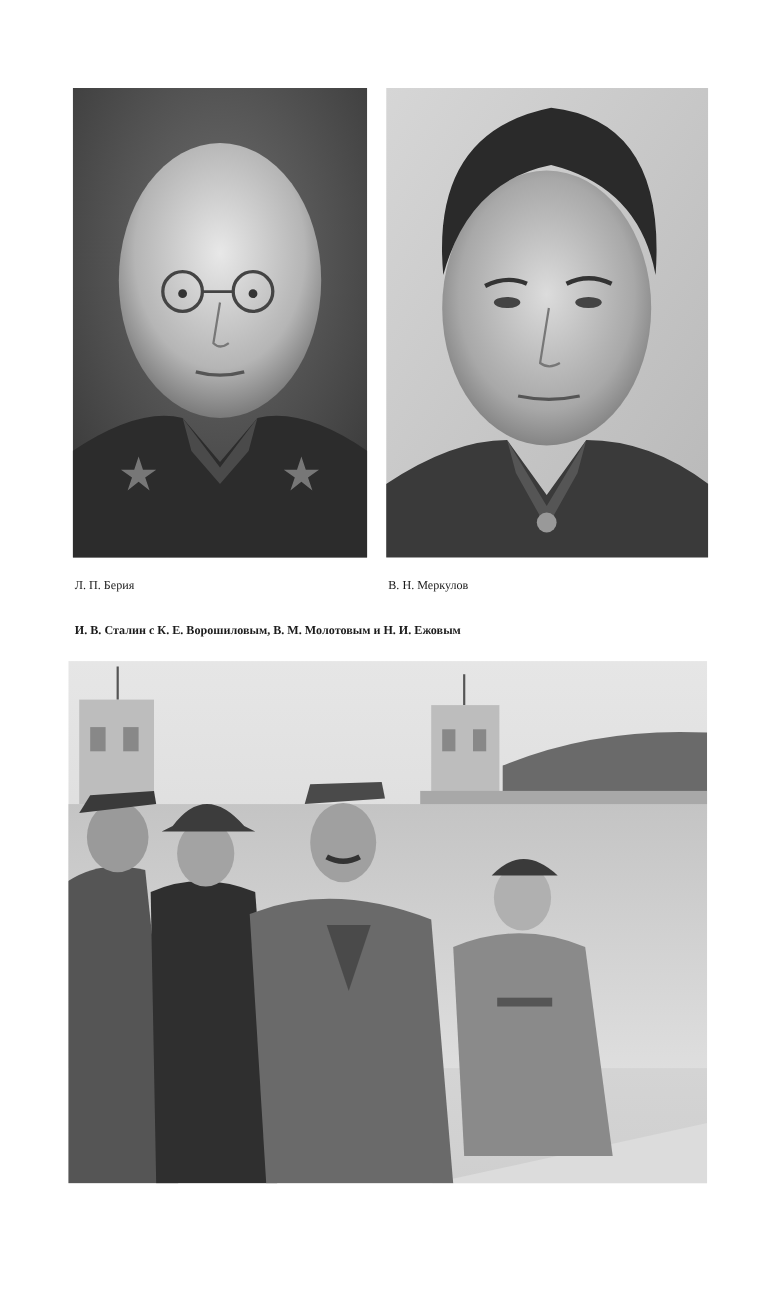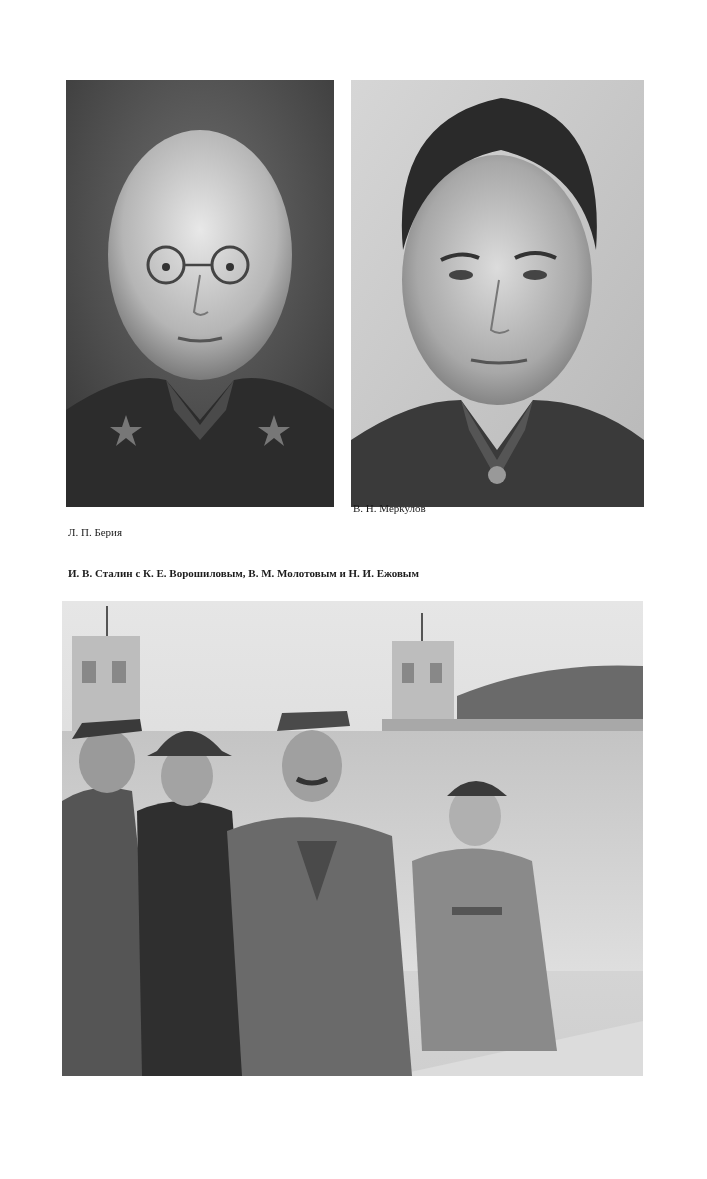--- a/index.html
+++ b/index.html
@@ -73,21 +73,21 @@
     <path d="M164 178 Q184 168 205 178" stroke="#333" stroke-width="4" fill="none"></path>
     <ellipse cx="110" cy="195" rx="12" ry="5" fill="#444"></ellipse>
     <ellipse cx="184" cy="195" rx="12" ry="5" fill="#444"></ellipse>
 
     <path d="M148 200 L140 250 Q148 256 158 250" fill="none" stroke="#777" stroke-width="2"></path>
     <path d="M120 280 Q148 286 176 280" fill="none" stroke="#555" stroke-width="3"></path>
   </svg>
 </div>
 
 <div class="caption" style="left:68px; top:523px;">Л. П. Берия</div>
-<div class="caption" style="left:353px; top:499px;">В. Н. Меркулов</div>
+<div class="caption" style="left:353px; top:523px;">В. Н. Меркулов</div>
 <div class="caption" style="left:68px; top:564px;font-weight:bold;">И. В. Сталин с К. Е. Ворошиловым, В. М. Молотовым и Н. И. Ежовым</div>
 
 <div class="photo" style="left:62px; top:601px; width:581px; height:475px;">
   <svg viewBox="0 0 581 475" preserveAspectRatio="none">
     <defs>
       <linearGradient id="sky" x1="0" y1="0" x2="0" y2="1">
         <stop offset="0" stop-color="#e6e6e6"></stop>
         <stop offset="1" stop-color="#cfcfcf"></stop>
       </linearGradient>
       <linearGradient id="water" x1="0" y1="0" x2="0" y2="1">

